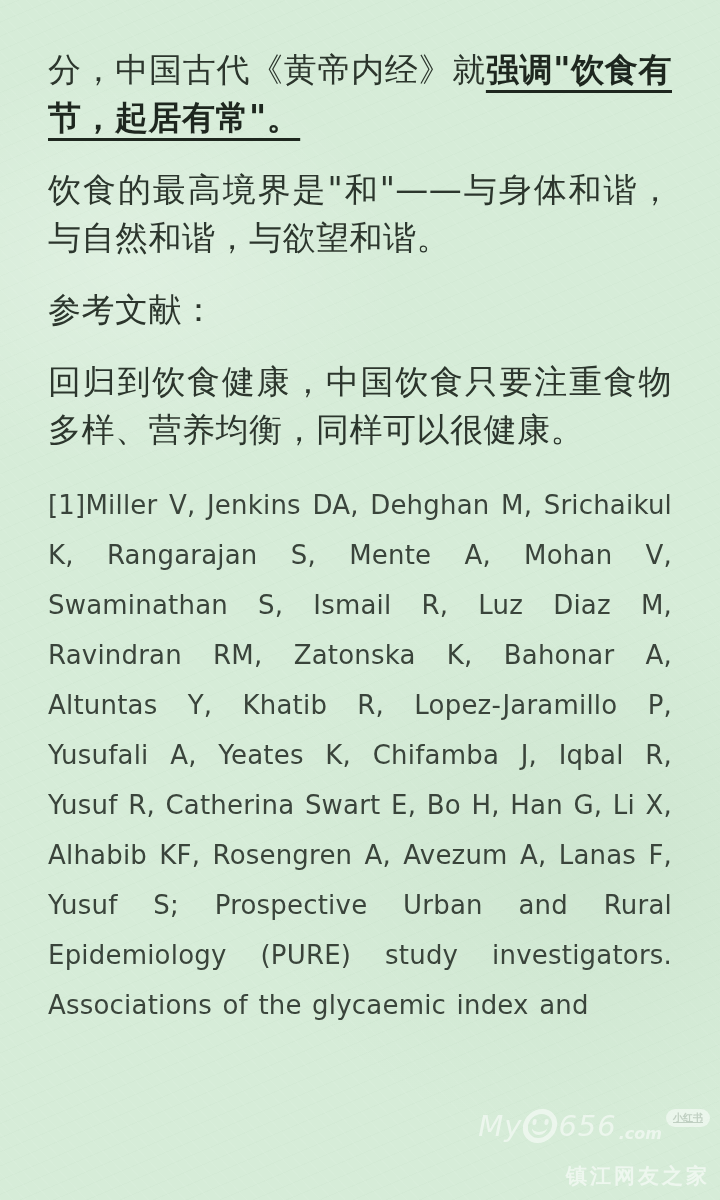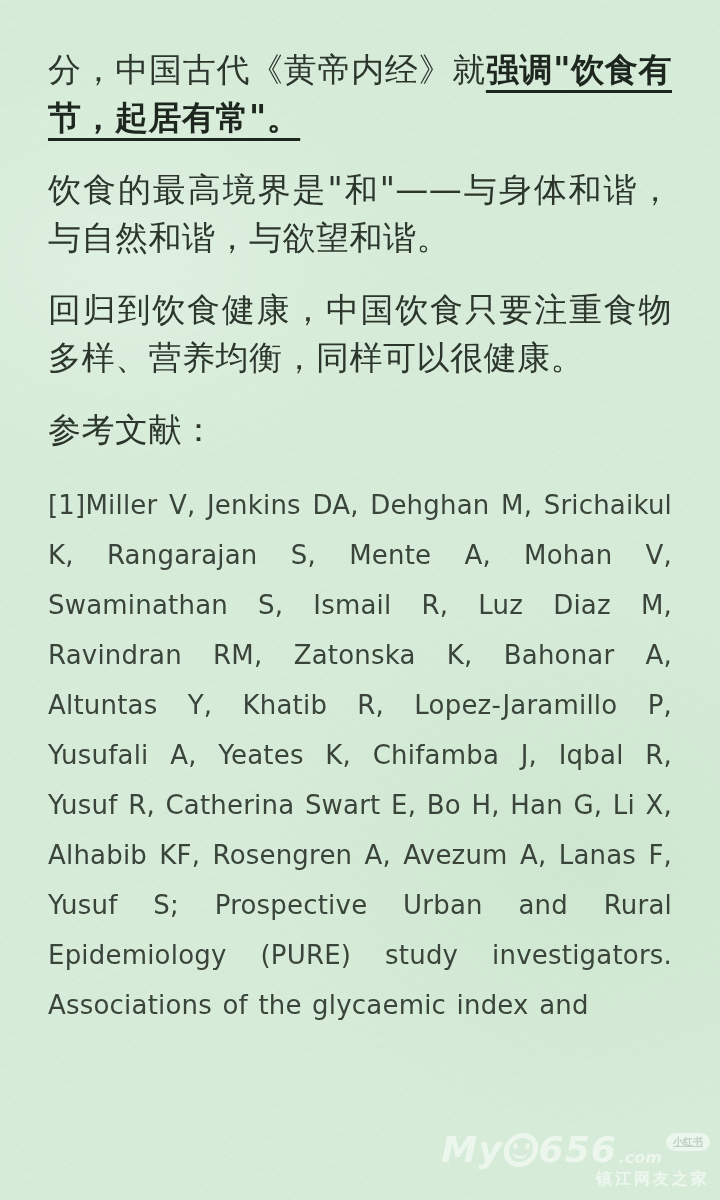--- a/index.html
+++ b/index.html
@@ -60,22 +60,22 @@
     user-select:none;
   }
   .wm-row1{
     display:flex;
     align-items:center;
     justify-content:flex-end;
     gap:4px;
   }
   .wm-logo{
     font-style:italic;
-    font-weight:bold;
-    font-size:36px;
+    font-weight:normal;
+    font-size:29px;
     line-height:30px;
     color:rgba(255,255,255,0.55);
     letter-spacing:1px;
     display:flex;
     align-items:center;
   }
   .wm-zero{
     display:inline-block;
     width:24px;height:24px;
     border:5px solid rgba(255,255,255,0.55);
@@ -113,39 +113,39 @@
     line-height:16px;
     padding:1px 7px;
     border-radius:9px;
     background:rgba(255,255,255,0.5);
     color:rgba(190,205,192,0.95);
     font-weight:bold;
     align-self:flex-start;
     text-decoration:underline;
   }
   .wm-row2{
-    margin-top:2px;
-    font-size:16px;
+    margin-top:19px;
+    font-size:21px;
     font-weight:bold;
     letter-spacing:3px;
     color:rgba(255,255,255,0.58);
   }
 </style>
 </head>
 <body>
 
 <div class="page">
 
   <p class="cjk"><span>分，中国古代《黄帝内经》就</span><span class="bold-underline">强调"饮食有节，起居有常"。</span></p>
 
   <p class="cjk">饮食的最高境界是"和"——与身体和谐，与自然和谐，与欲望和谐。</p>
 
+  <p class="cjk ref-heading">参考文献：</p>
+
   <p class="cjk">回归到饮食健康，中国饮食只要注重食物多样、营养均衡，同样可以很健康。</p>
-
-  <p class="cjk ref-heading">参考文献：</p>
 
   <p class="latin">[1]Miller V, Jenkins DA, Dehghan M, Srichaikul K, Rangarajan S, Mente A, Mohan V, Swaminathan S, Ismail R, Luz Diaz M, Ravindran RM, Zatonska K, Bahonar A, Altuntas Y, Khatib R, Lopez-Jaramillo P, Yusufali A, Yeates K, Chifamba J, Iqbal R, Yusuf R, Catherina Swart E, Bo H, Han G, Li X, Alhabib KF, Rosengren A, Avezum A, Lanas F, Yusuf S; Prospective Urban and Rural Epidemiology (PURE) study investigators. Associations of the glycaemic index and</p>
 
   <div class="watermark">
     <div class="wm-row1">
       <span class="wm-logo">
           <span>My</span>
           <span class="wm-zero">
             <span class="wm-eye l"></span>
             <span class="wm-eye r"></span>

